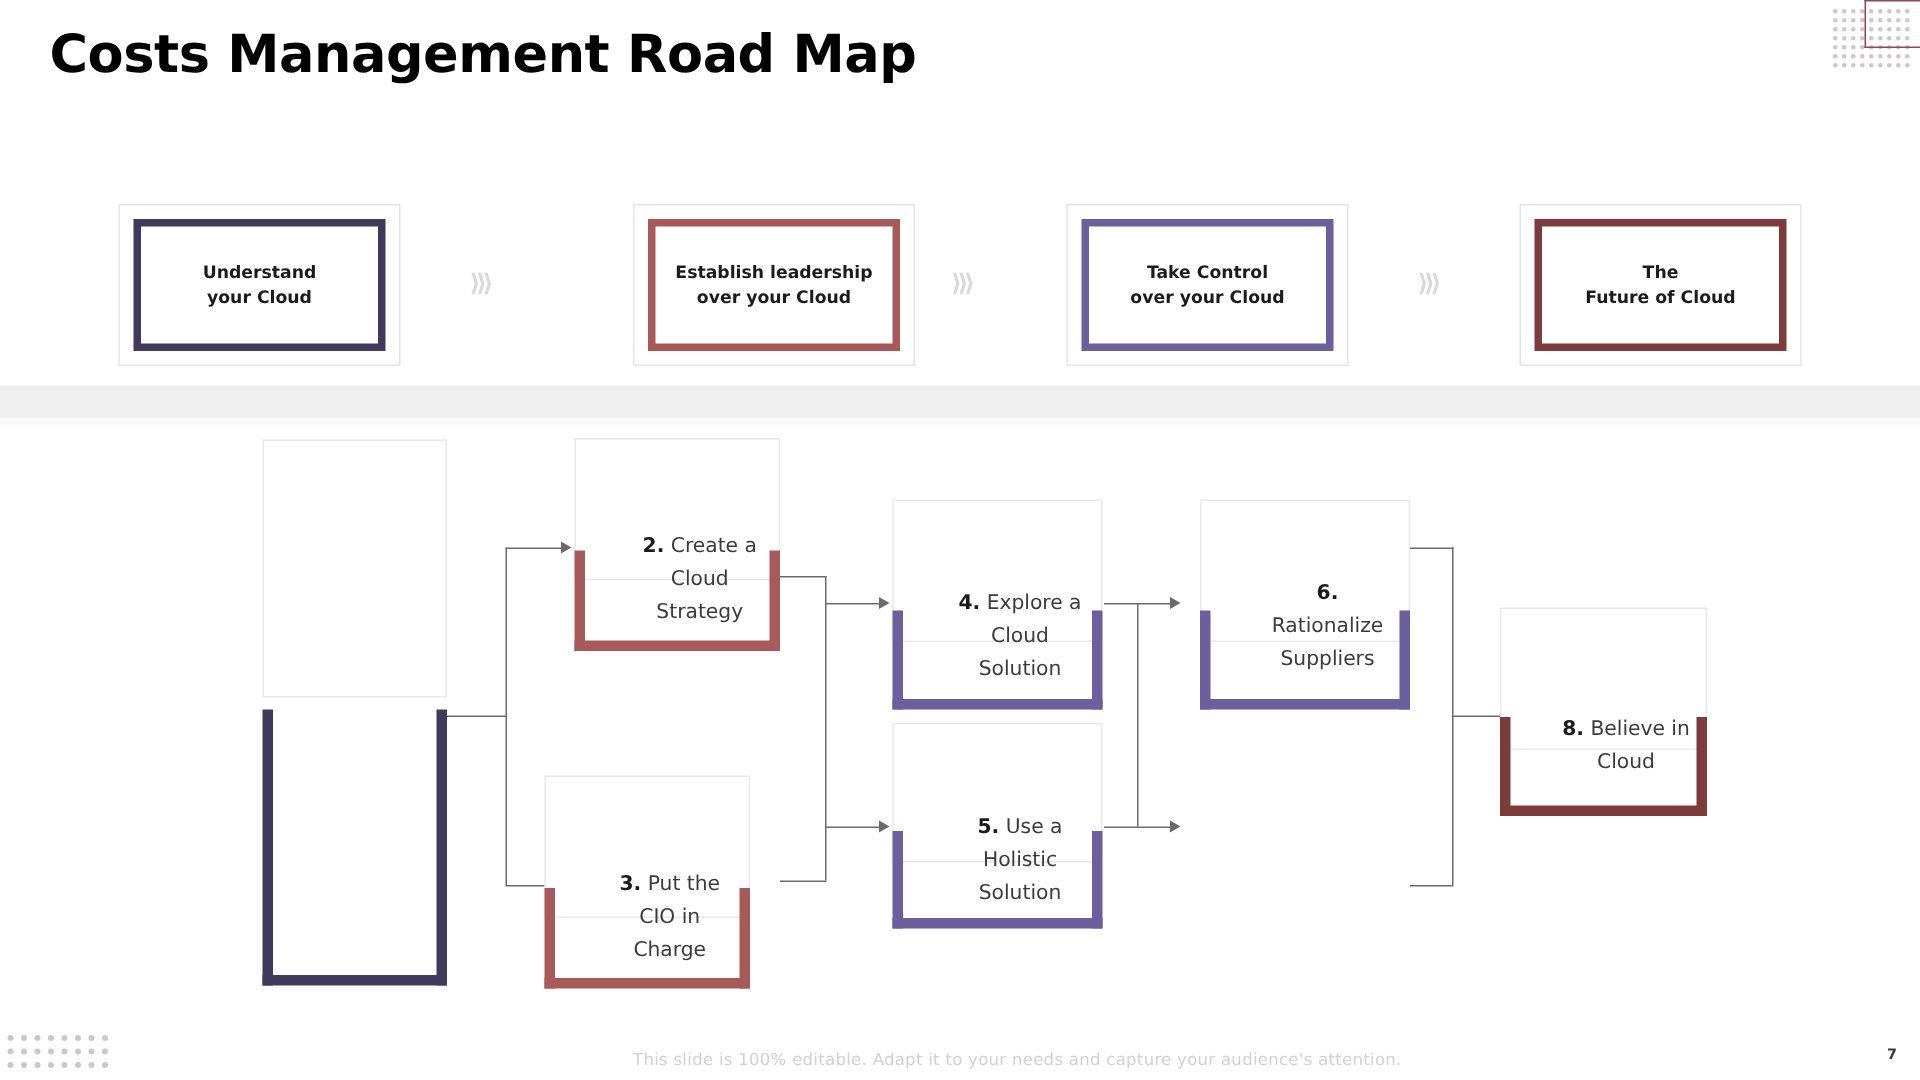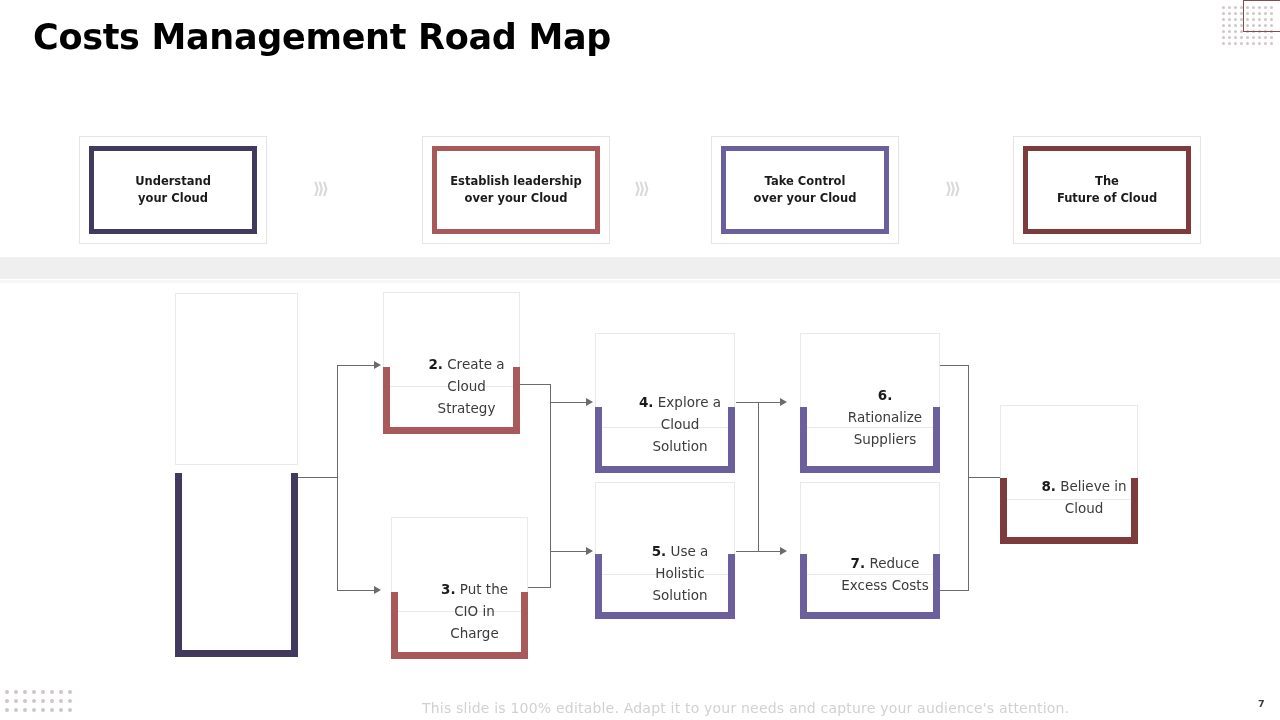--- a/index.html
+++ b/index.html
@@ -80,21 +80,21 @@
   .ln.h { height:1px; }
   .ln.v { width:1px; }
   .arw {
     position:absolute; width:0; height:0;
     border-top:4px solid transparent; border-bottom:4px solid transparent;
     border-left:7px solid #6b6b6b;
   }
 
   
   .footer-note {
-    position:absolute; left:422px; top:700px; font-size:14px; color:#d2d0d3;
+    position:absolute; left:422px; top:700px; font-size:11px; color:#d2d0d3;
     font-family:"DejaVu Sans", sans-serif; letter-spacing:.2px;
   }
   .page-no {
     position:absolute; left:1258px; top:698px; font-size:9.5px; font-weight:700;
     color:#3b3b3b; font-family:"DejaVu Sans", sans-serif;
   }
 </style>
 </head>
 <body>
 
@@ -241,21 +241,21 @@
   <div class="node" style="left:383px; top:292px; width:137px; height:142px;">
     <div class="ghost" style="height:95px;"></div>
     <div class="ucup" id="cup-1" style="top: 75px; height: 67px; border-color: rgb(168, 90, 90); border-width: 7px;"></div>
     <div class="txt" style="top:39px;">
       <span style="font-weight:700;color:#1b1b1b;">2.</span><span> Create a
 Cloud
 Strategy</span>
     </div>
   </div>
 
-  <div class="node" style="left:391px; top:517px; width:137px; height:152px;">
+  <div class="node" style="left:363px; top:517px; width:137px; height:152px;">
     <div class="ghost" style="height:95px;"></div>
     <div class="ucup" id="cup-2" style="top: 75px; height: 67px; border-color: rgb(168, 90, 90); border-width: 7px;"></div>
     <div class="txt" style="top:39px;">
       <span style="font-weight:700;color:#1b1b1b;">3.</span><span> Put the
 CIO in
 Charge</span>
     </div>
   </div>
 
   <div class="node" style="left:595px; top:333px; width:140px; height:140px;">
@@ -281,28 +281,20 @@
   <div class="node" style="left:800px; top:333px; width:140px; height:140px;">
     <div class="ghost" style="height:95px;"></div>
     <div class="ucup" id="cup-5" style="top: 74px; height: 66px; border-color: rgb(107, 95, 158); border-width: 7px;"></div>
     <div class="txt" style="top:29px;">
       <span style="font-weight:700;color:#1b1b1b;">6.</span><span>
 Rationalize
 Suppliers</span>
     </div>
   </div>
 
-  <div class="node" style="left:800px; top:482px; width:140px; height:137px;">
-    <div class="ghost" style="height:93px;"></div>
-    <div class="ucup" id="cup-6" style="top: 72px; height: 65px; border-color: rgb(107, 95, 158); border-width: 7px;"></div>
-    <div class="txt" style="top:48px;">
-      <span style="font-weight:700;color:#1b1b1b;">7.</span><span> Reduce
-Excess Costs</span>
-    </div>
-  </div>
 
   <div class="node" style="left:1000px; top:405px; width:138px; height:139px;">
     <div class="ghost" style="height:95px;"></div>
     <div class="ucup" id="cup-7" style="top: 73px; height: 66px; border-color: rgb(126, 59, 59); border-width: 7px;"></div>
     <div class="txt" style="top:48px;">
       <span style="font-weight:700;color:#1b1b1b;">8.</span><span> Believe in
 Cloud</span>
     </div>
   </div>
 

